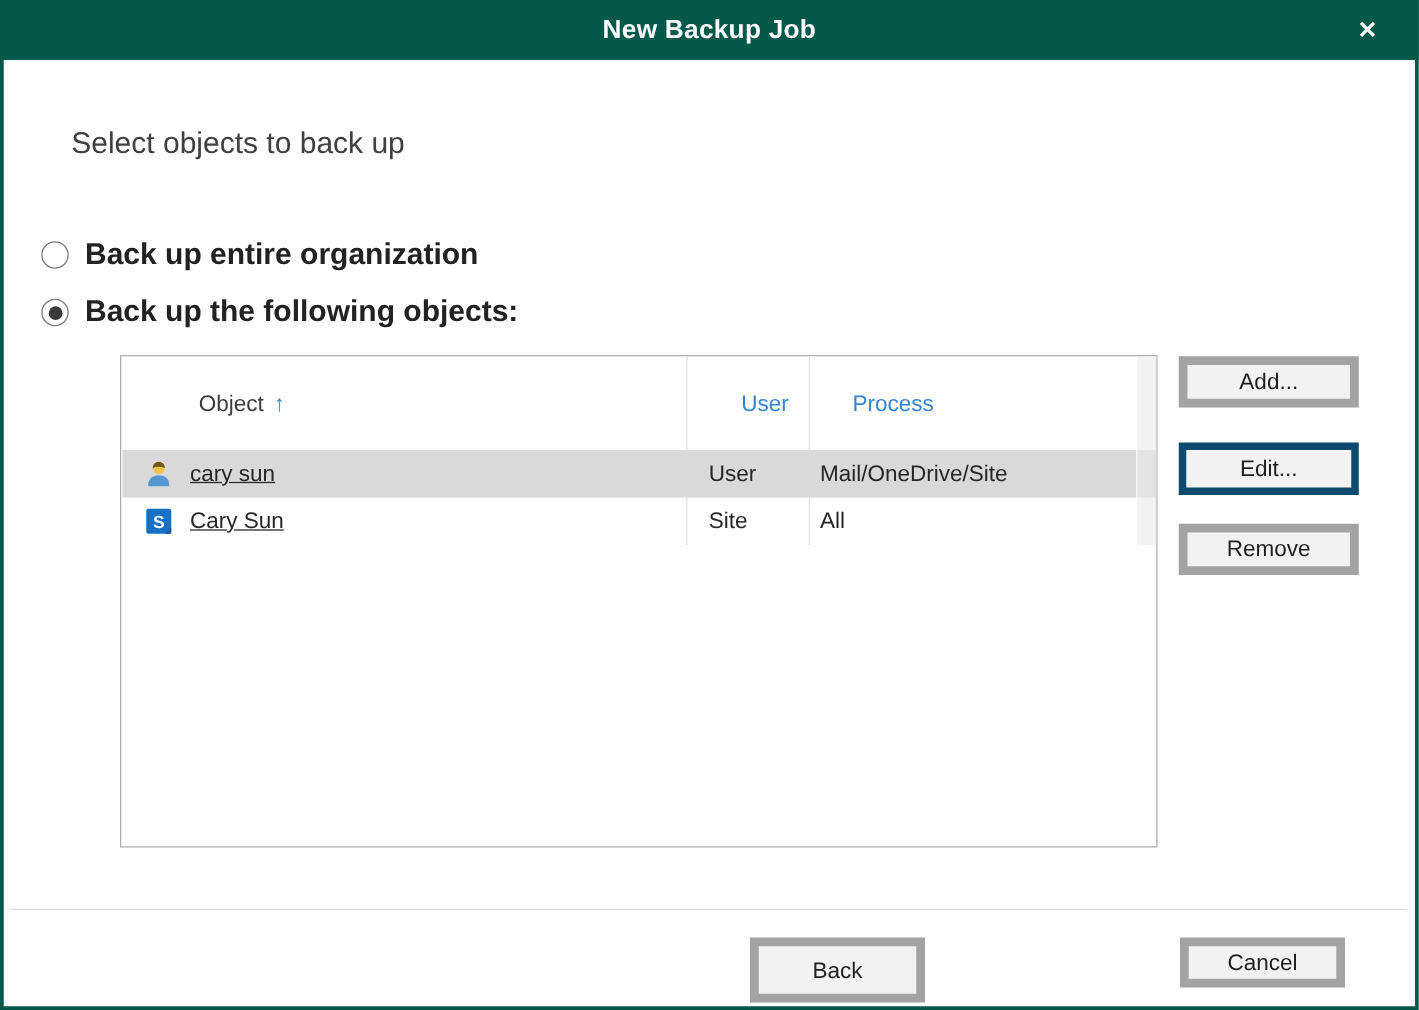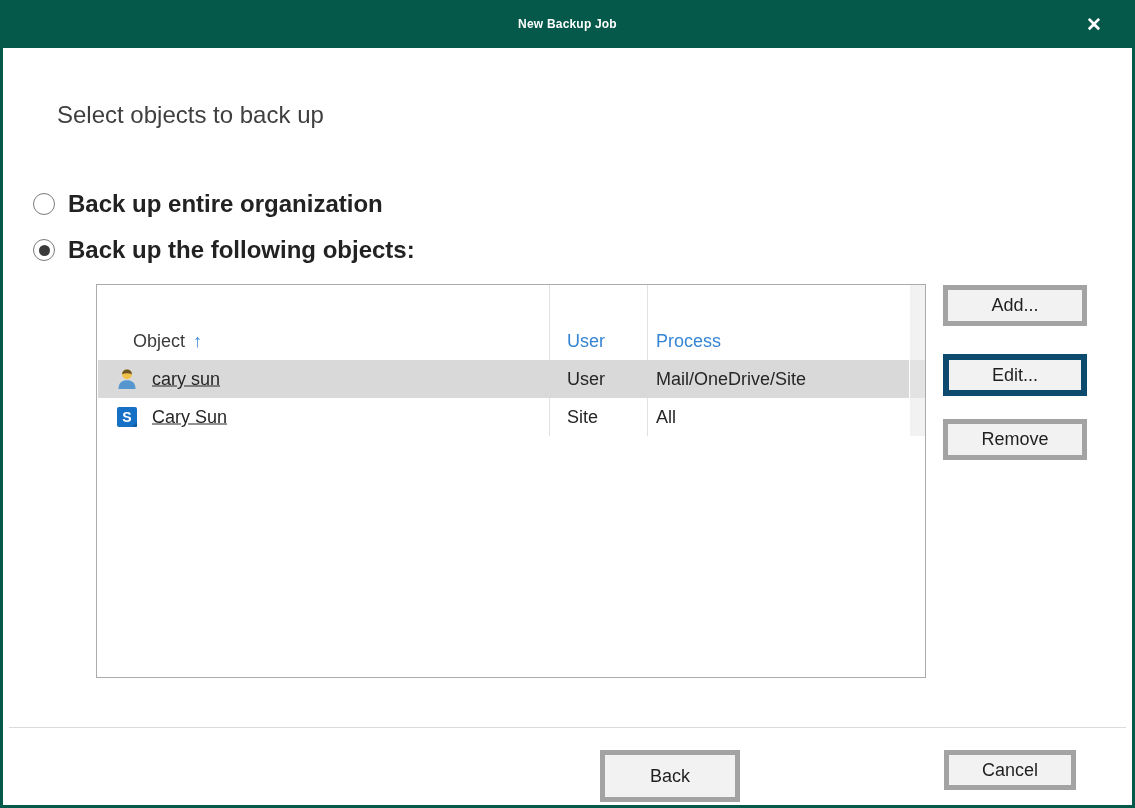--- a/index.html
+++ b/index.html
@@ -14,21 +14,21 @@
     border:3px solid var(--titlebar_green,#04594a);
     background:#fff;box-sizing:border-box;
   }
   
   .titlebar{
     position:absolute;left:-3px;top:-3px;right:-3px;height:48px;
     background:var(--titlebar_green,#04594a);
     display:flex;align-items:center;justify-content:center;
   }
   .titlebar .title{
-    color:#fff;font-size:12px;font-weight:700;letter-spacing:.2px;
+    color:#fff;font-size:21px;font-weight:700;letter-spacing:.2px;
   }
   .close-btn{
     position:absolute;right:26px;top:50%;transform:translateY(-50%);
     color:#fff;font-size:19px;font-weight:700;line-height:1;
     width:30px;height:30px;display:flex;align-items:center;justify-content:center;
     cursor:pointer;
   }
   
   .heading{
     position:absolute;left:54px;top:98px;margin:0;
@@ -50,37 +50,37 @@
     position:absolute;left:93px;top:281px;width:830px;height:394px;
     border:1px solid #ababab;background:#fff;box-sizing:border-box;
   }
   .col-divider{position:absolute;top:0;width:1px;height:151px;background:#e1e1e1;}
   .col-divider.c1{left:452px;}
   .col-divider.c2{left:550px;}
   .scroll-gutter{
     position:absolute;top:0;right:0;width:15px;height:151px;background:#f2f2f2;
   }
   .scroll-gutter .sel-band{position:absolute;top:75px;height:38px;left:0;right:0;background:#e3e3e3;}
-  .thead-cell{position:absolute;top:46px;font-size:18px;}
+  .thead-cell{position:absolute;top:28px;font-size:18px;margin-left:26px;}
   .thead-cell.object{left:36px;color:#3c3c3c;}
   .thead-cell.object .sort-arrow{color:var(--accent_blue,#3585d4);margin-left:8px;font-size:18px;}
   .thead-cell.type{left:470px;color:var(--accent_blue,#3585d4);}
   .thead-cell.process{left:559px;color:var(--accent_blue,#3585d4);}
   .trow{position:absolute;left:1px;right:16px;height:38px;cursor:default;}
   .trow.row0{top:75px;background:var(--selected_row,#d9d9d9);}
   .trow.row1{top:113px;background:transparent;}
   .trow .cell{position:absolute;top:50%;transform:translateY(-50%);font-size:18px;color:#262626;white-space:nowrap;}
   .trow .cell.object{left:54px;text-decoration:underline;}
   .trow .cell.type{left:469px;}
   .trow .cell.process{left:558px;}
   .row-icon{position:absolute;left:16px;top:50%;transform:translateY(-50%);width:26px;height:26px;display:flex;align-items:center;justify-content:center;}
   
   .btn{
     position:absolute;box-sizing:border-box;
-    background:#f2f2f2;border:5px solid #a3a3a3;
+    background:#f2f2f2;border:7px solid #a3a3a3;
     display:flex;align-items:center;justify-content:center;
     font-size:18px;color:#1f1f1f;cursor:pointer;
   }
   .btn.add{left:940px;top:282px;width:144px;height:41px;}
   .btn.edit{left:940px;top:351px;width:144px;height:42px;border:6px solid #0c4a6e;}
   .btn.remove{left:940px;top:416px;width:144px;height:41px;}
   .btn.back{left:597px;top:747px;width:140px;height:52px;}
   .btn.next{left:763px;top:747px;width:140px;height:40px;}
   .btn.cancel{left:941px;top:747px;width:132px;height:40px;}
   .footer-sep{position:absolute;left:6px;right:6px;top:724px;height:1px;background:#dcdcdc;}

